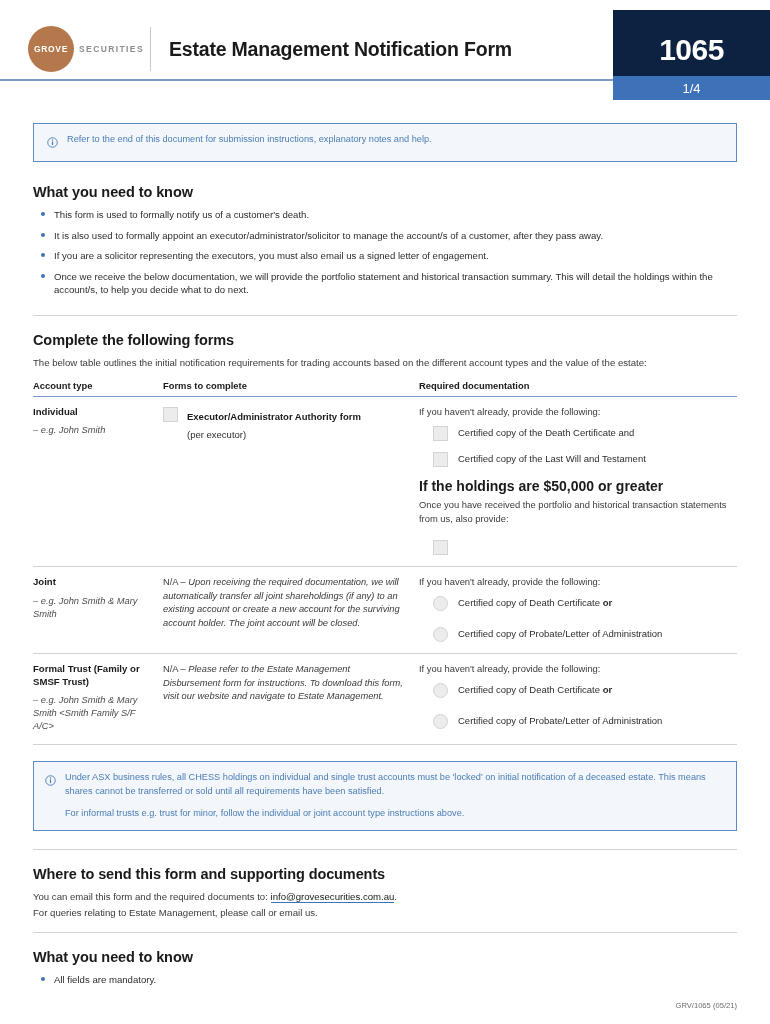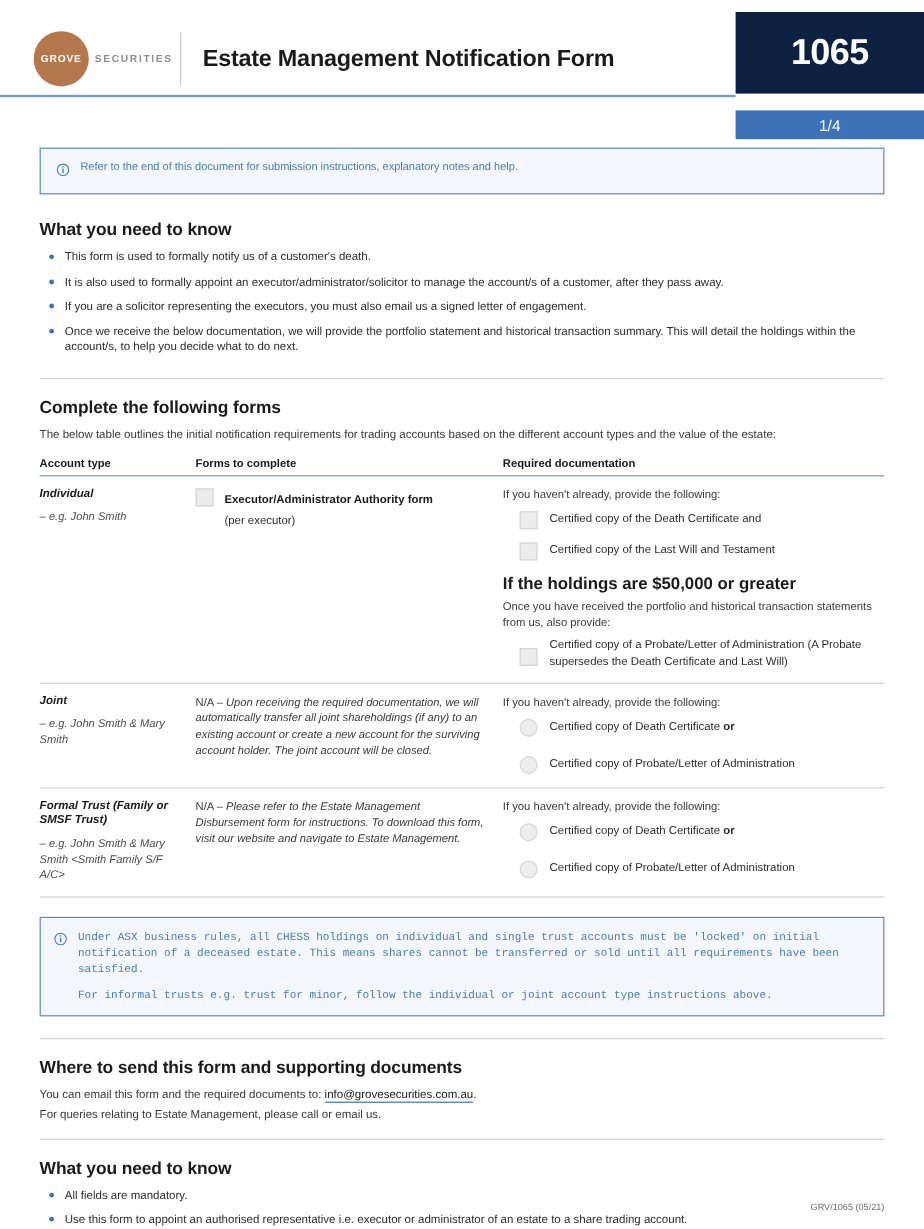--- a/index.html
+++ b/index.html
@@ -38,29 +38,29 @@
   }
   .logo-divider {
     width:1px; height:44px; background:#c9c9c9; margin:0 18px 0 2px;
   }
   .form-title {
     font-size:19.5px; font-weight:bold; color:#1a1a1a;
     letter-spacing:-0.2px; white-space:nowrap;
   }
   .num-badge {
     position:absolute; right:0; top:10px;
-    width:157px; height:68px;
+    width:157px; height:80px;
     background:#0d2240;
     display:flex; align-items:center; justify-content:center;
   }
   .num-badge span {
     color:#ffffff; font-size:30px; font-weight:bold; letter-spacing:-0.5px;
   }
   .page-badge {
-    position:absolute; right:0; top:92px;
+    position:absolute; right:0; top:76px;
     width:157px; height:24px;
     background:#3d72b8;
     display:flex; align-items:center; justify-content:center;margin-left:24px;
   }
   .page-badge span { color:#ffffff; font-size:13px; }
   .header-rule {
     position:absolute; left:0; right:157px; top:79px;
     height:2px; background:#7a9ac9;
   }
 
@@ -103,21 +103,21 @@
     border-bottom:1.6px solid #7a9ac9; padding-bottom:5px;
   }
   .trow {
     display:flex; border-bottom:1px solid #d2d2d2;
     padding:9px 0 11px 0;
   }
   .col-a { width:130px; flex:0 0 130px; padding-right:8px; }
   .col-b { width:250px; flex:0 0 250px; padding-right:10px; }
   .col-c { flex:1 1 auto; padding-left:6px; }
 
-  .acct-name { font-size:9.6px; font-weight:bold; color:#1a1a1a; line-height:1.3;font-style:italic; }
+  .acct-name { font-size:9.6px; font-weight:bold; color:#1a1a1a; line-height:1.3; }
   .acct-eg { font-size:9.3px; font-style:italic; color:#4d4d4d; margin-top:6px; line-height:1.4; }
 
   .na-text { font-size:9.3px; color:#3a3a3a; line-height:1.45; }
   .na-text .na-lead { font-style:normal; }
   .na-text em { font-style:italic; }
   .na-text p { margin:0; }
   .na-text p + p { margin-top:8px; }
 
   .cb-line { display:flex; align-items:flex-start; gap:9px; margin-bottom:4px; }
   .cbox {
@@ -228,21 +228,20 @@
             <span class="cb-label">Certified copy of the Death Certificate and</span>
           </div>
           <div class="opt-row">
             <span class="cbox"></span>
             <span class="cb-label">Certified copy of the Last Will and Testament</span>
           </div>
           <p class="req-sub-bold">If the holdings are $50,000 or greater</p>
           <p class="req-sub">Once you have received the portfolio and historical transaction statements from us, also provide:</p>
           <div class="opt-row twoline">
             <span class="cbox"></span>
-            <span class="cb-label">Certified copy of a Probate/Letter of Administration (A Probate supersedes the Death Certificate and Last Will)</span>
           </div>
         </div>
       </div>
 
       <div class="trow">
         <div class="col-a">
           <div class="acct-name">Joint</div>
           <div class="acct-eg">– e.g. John Smith &amp; Mary Smith</div>
         </div>
         <div class="col-b na-text">
@@ -276,21 +275,21 @@
             <span class="cb-label"><span>Certified copy of Death Certificate </span><b>or</b></span>
           </div>
           <div class="opt-row">
             <span class="rbtn"></span>
             <span class="cb-label">Certified copy of Probate/Letter of Administration</span>
           </div>
         </div>
       </div>
     </div>
 
-    <div class="callout" style="margin-top:16px;font-family:Liberation Mono, monospace;">
+    <div class="callout" style="margin-top:16px;">
       <span class="info-icon">
         <svg width="11" height="11" viewBox="0 0 12 12">
           <circle cx="6" cy="6" r="5.2" fill="none" stroke="#4a7db5" stroke-width="1"></circle>
           <circle cx="6" cy="3.3" r="0.75" fill="#4a7db5"></circle>
           <rect x="5.35" y="4.9" width="1.3" height="4" fill="#4a7db5"></rect>
         </svg>
       </span>
       <div class="callout-body">
         <p>Under ASX business rules, all CHESS holdings on individual and single trust accounts must be 'locked' on initial notification of a deceased estate. This means shares cannot be transferred or sold until all requirements have been satisfied.</p>
         <p>For informal trusts e.g. trust for minor, follow the individual or joint account type instructions above.</p>
@@ -307,20 +306,19 @@
     </p>
     <p class="sec-sub">For queries relating to Estate Management, please call or email us.</p>
   </div>
 
   <div class="sec-divider" style="margin-top:12px;"></div>
 
   <div style="margin-top:16px;">
     <h2 class="sec-title">What you need to know</h2>
     <ul class="blist">
       <li>All fields are mandatory.</li>
-      <li>Use this form to appoint an authorised representative i.e. executor or administrator of an estate to a share trading account.</li>
 
     </ul>
   </div>
 
 </div>
 
 <div class="footer-code">GRV/1065 (05/21)</div>
 
 </body></html>

